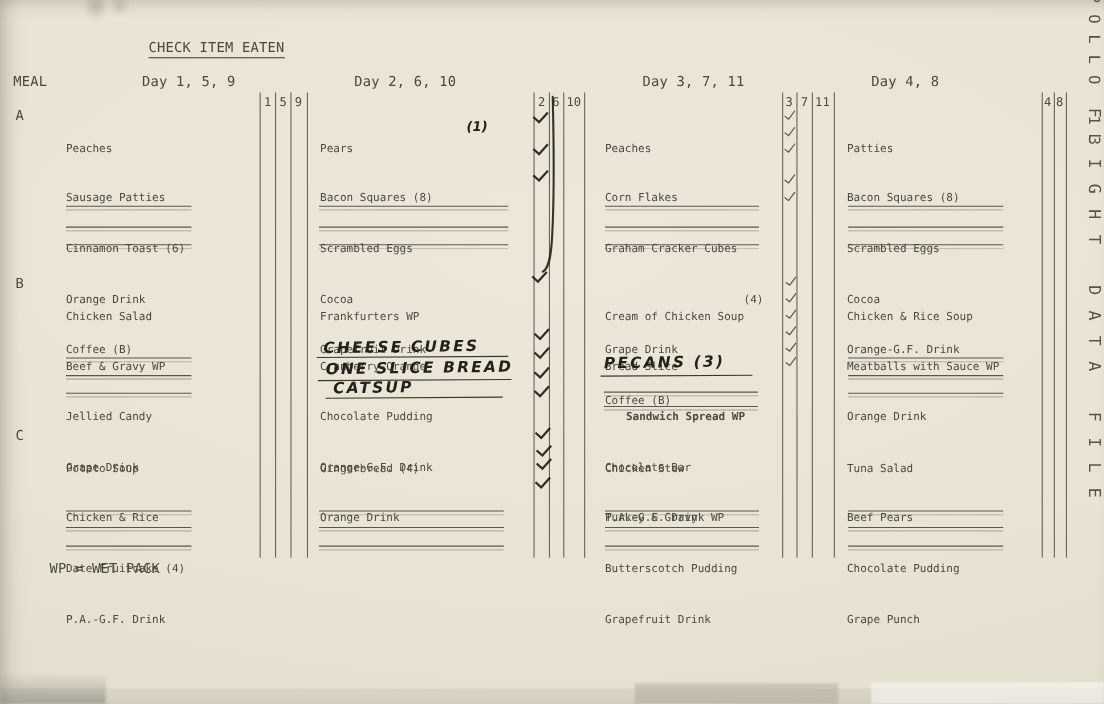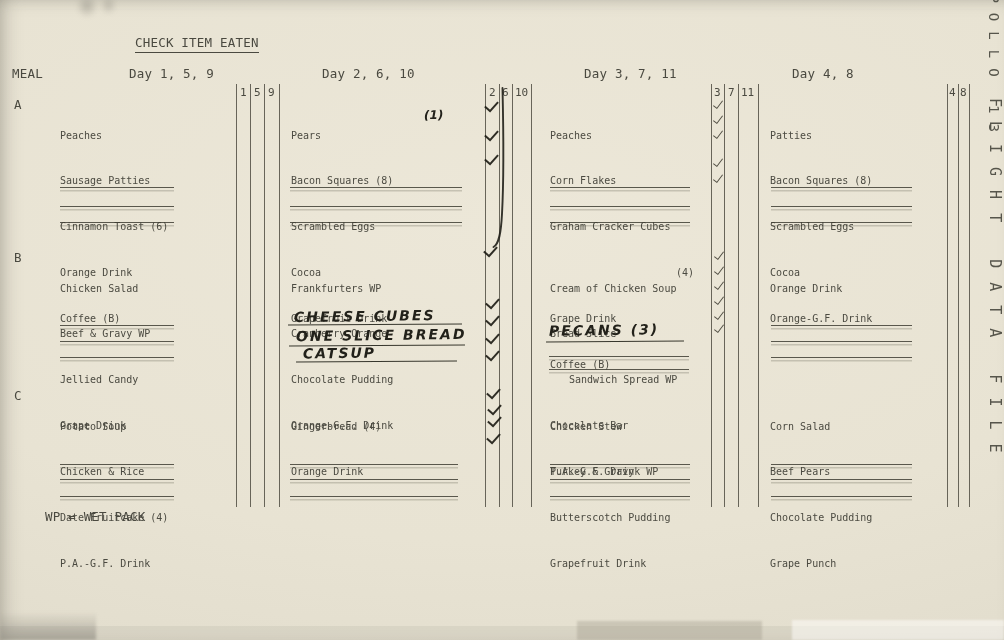--- a/index.html
+++ b/index.html
@@ -7,21 +7,21 @@
     position:relative;width:1004px;height:640px;overflow:hidden;
     background:radial-gradient(ellipse 120% 90% at 50% 35%, #ece7d8 0%, #e8e3d3 55%, #dfdaca 100%);
     box-shadow:inset 14px 0 20px -12px rgba(90,88,78,.40), inset 0 10px 16px -10px rgba(90,88,78,.28);
     font-family:"DejaVu Sans Mono","Liberation Mono",monospace;color:#4a4940;
   }
   .t{position:absolute;font-size:12.5px;line-height:15px;letter-spacing:.2px;white-space:pre;color:#4a4940;}
   .title{font-size:13px;}
   .sub{border-bottom:1.3px solid #4a4940;padding-bottom:2px;}
   .menu{position:absolute;font-size:10px;line-height:15.3px;white-space:pre;color:#4b4a41;}
   .menu>div{height:15.3px;}
-  .ind1{padding-left:19px;}
+  .ind1{padding-left:19px;font-weight:bold;}
   .ind2{padding-left:126px;}
   .rule{position:absolute;height:2px;border-top:1.2px solid rgba(64,62,52,.85);box-shadow:0 1.5px 0 rgba(64,62,52,.22);}
   .rule.hand{border-top:1.7px solid rgba(36,35,27,.9);box-shadow:none;transform:rotate(-.35deg);}
   .vl{position:absolute;top:84px;height:423px;width:1.3px;background:rgba(66,64,54,.78);}
   .dg{position:absolute;top:86px;font-size:11px;color:#4a4940;white-space:pre;}
   .hw{position:absolute;font-family:"DejaVu Sans","Liberation Sans",sans-serif;font-style:italic;font-weight:700;
       font-size:14px;letter-spacing:2px;color:#22211a;transform:rotate(-.8deg);white-space:pre;}
   .hw.sm{font-size:12px;letter-spacing:0;}
   .ck{position:absolute;width:11px;height:6px;
       border-left:2.4px solid rgba(30,29,22,.92);border-bottom:2.4px solid rgba(30,29,22,.92);
@@ -135,41 +135,43 @@
     <div>Orange-G.F. Drink</div>
   </div>
   <div class="menu" style="left:550px;top:250px">
     <div>Cream of Chicken Soup</div>
     <div>Bread Slice</div>
     <div class="ind1">Sandwich Spread WP</div>
     <div>Chocolate Bar</div>
     <div>P.A.-G.F. Drink</div>
   </div>
   <div class="menu" style="left:770px;top:250px">
+    <div>Chicken &amp; Rice Soup</div>
+    <div>Meatballs with Sauce WP</div>
     <div>Orange Drink</div>
   </div>
 
   <div class="menu" style="left:60px;top:388px">
     <div>Potato Soup</div>
     <div>Chicken &amp; Rice</div>
     <div>Date Fruitcake (4)</div>
     <div>P.A.-G.F. Drink</div>
   </div>
   <div class="menu" style="left:291px;top:388px">
     <div>Gingerbread (4)</div>
     <div>Orange Drink</div>
   </div>
   <div class="menu" style="left:550px;top:388px">
     <div>Chicken Stew</div>
     <div>Turkey &amp; Gravy  WP</div>
     <div>Butterscotch Pudding</div>
     <div>Grapefruit Drink</div>
   </div>
   <div class="menu" style="left:770px;top:388px">
-    <div>Corn Salad</div>
+    <div>Tuna Salad</div>
     <div>Beef Pears</div>
     <div>Chocolate Pudding</div>
     <div>Grape Punch</div>
   </div>
 
   <i class="rule" style="left:60px;top:187px;width:114px"></i>
   <i class="rule" style="left:60px;top:206px;width:114px"></i>
   <i class="rule" style="left:60px;top:222px;width:114px"></i>
   <i class="rule" style="left:290px;top:187px;width:172px"></i>
   <i class="rule" style="left:290px;top:206px;width:172px"></i>

